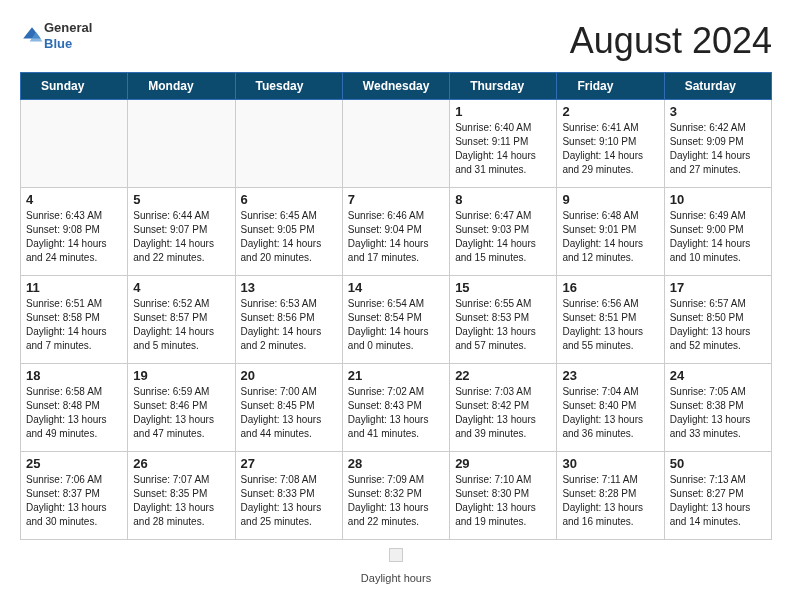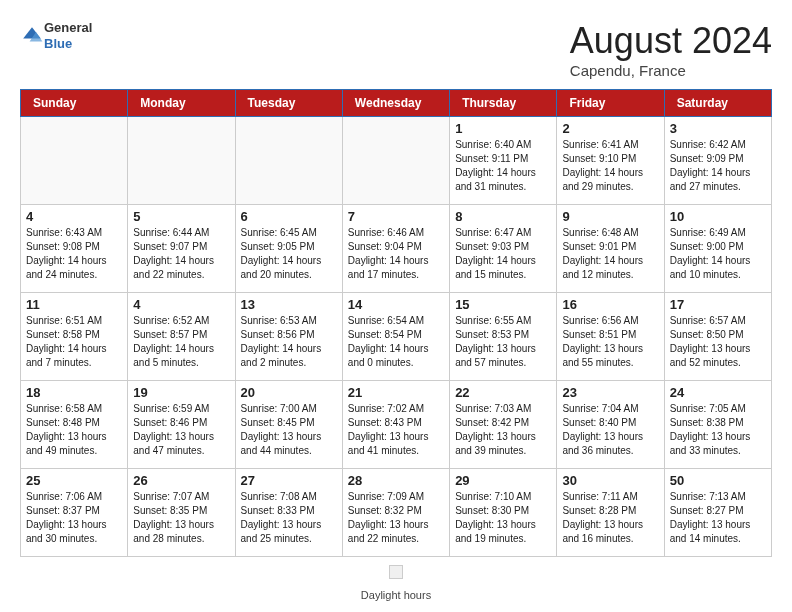--- a/index.html
+++ b/index.html
@@ -27,42 +27,42 @@
       font-weight: bold;
       line-height: 1.2;
     }
     .logo-text .general { color: #333; }
     .logo-text .blue { color: #2e6db4; }
     .logo-icon {
       width: 24px;
       height: 24px;
     }
     .title-block {
-      text-align: left;
+      text-align: right;
     }
     .title-block .month-year {
       font-size: 36px;
       font-weight: normal;
       color: #222;
     }
     .title-block .location {
       font-size: 15px;
       color: #444;
     }
     table {
       width: 100%;
       border-collapse: collapse;
       table-layout: fixed;
     }
     th {
-      background-color: #b91c1c;
+      background-color: #0c4a6e;
       color: #fff;
       font-size: 12px;
       font-weight: bold;
-      padding: 6px 12px;
+      padding: 6px 20px;
       text-align: left;
       border: 1px solid #2e6db4;
     }
     td {
       border: 1px solid #ccc;
       vertical-align: top;
       padding: 4px 5px;
       font-size: 10px;
       color: #222;
       min-height: 80px;
@@ -109,21 +109,20 @@
       <polygon points="15,4 26,18 4,18" fill="#2e6db4"></polygon>
       <polygon points="20,10 28,22 12,22" fill="#5599d4" opacity="0.7"></polygon>
     </svg>
     <div class="logo-text">
       <span class="general">General</span>
       <span class="blue">Blue</span>
     </div>
   </div>
   <div class="title-block">
     <div class="month-year">August 2024</div>
-    <div class="location">Capendu, France</div>
   </div>
 </div>
 
 <table>
   <thead>
     <tr>
     <th>Sunday</th>
         <th>Monday</th>
         <th>Tuesday</th>
         <th>Wednesday</th>

